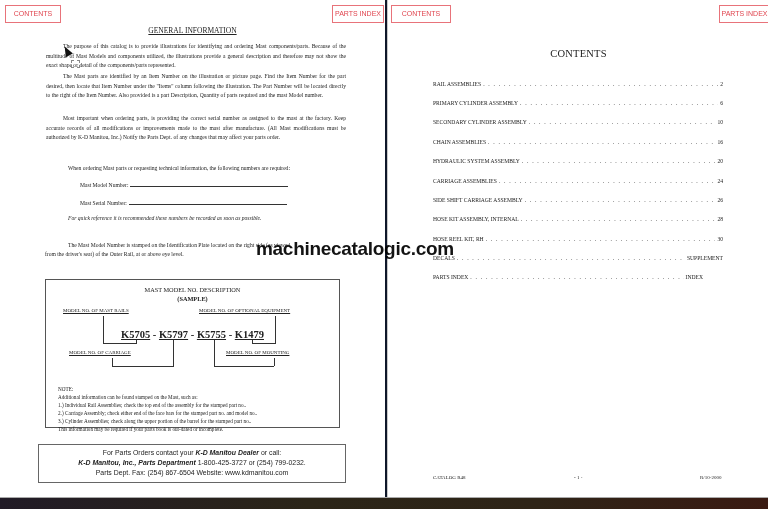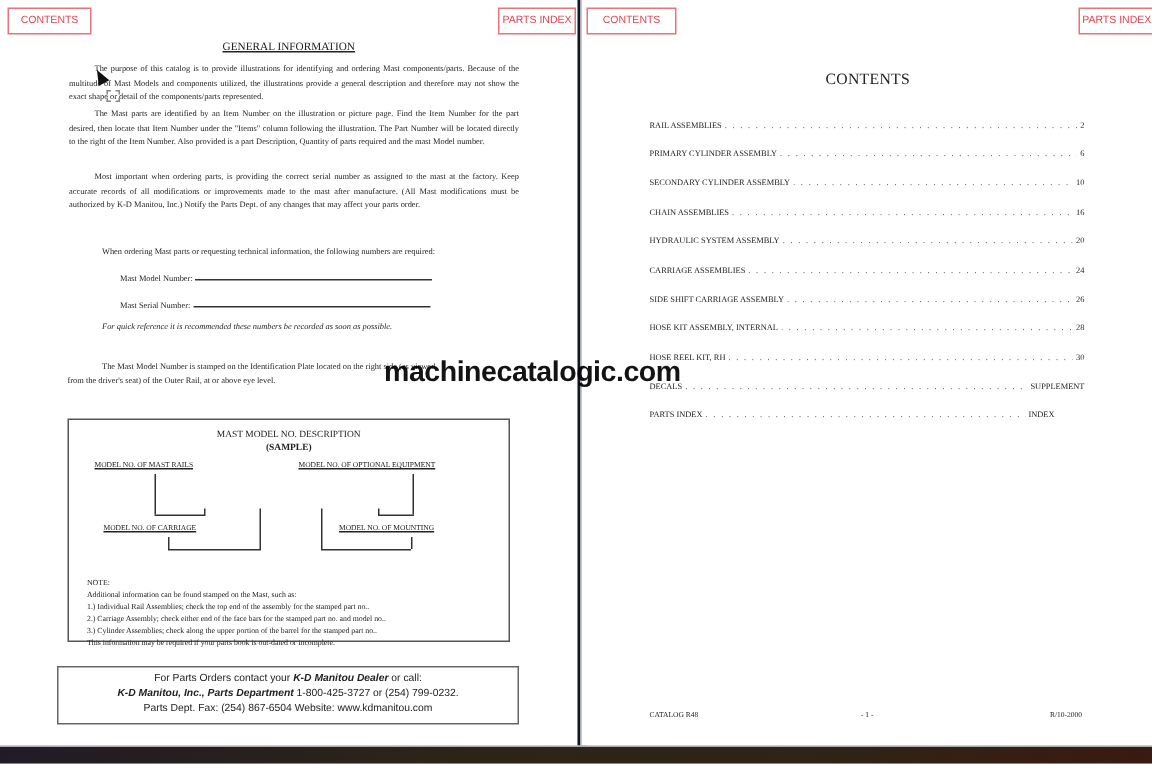--- a/index.html
+++ b/index.html
@@ -67,20 +67,23 @@
     <div class="ln" style="left:229px;top:36px;width:0.8px;height:27px;"></div>
     <div class="ln" style="left:206px;top:63px;width:24px;height:0.8px;"></div>
     <div class="ln" style="left:206px;top:59px;width:0.8px;height:5px;"></div>
     <div class="ln" style="left:127px;top:59px;width:0.8px;height:27px;"></div>
     <div class="ln" style="left:66px;top:86px;width:62px;height:0.8px;"></div>
     <div class="ln" style="left:66px;top:78px;width:0.8px;height:8px;"></div>
     <div class="ln" style="left:168px;top:59px;width:0.8px;height:27px;"></div>
     <div class="ln" style="left:168px;top:86px;width:60px;height:0.8px;"></div>
     <div class="ln" style="left:228px;top:78px;width:0.8px;height:8px;"></div>
 
+    <div class="models">
+      <span class="u">K5705</span><span> - </span><span class="u">K5797</span><span> - </span><span class="u">K5755</span><span> - </span><span class="u">K1479</span>
+    </div>
 
     <div class="lbl" style="left:23px;top:70px;background:#fff;">MODEL NO. OF CARRIAGE</div>
     <div class="lbl" style="left:180px;top:70px;background:#fff;">MODEL NO. OF MOUNTING</div>
 
     <div class="note">
       <div>NOTE:</div>
       <div>Additional information can be found stamped on the Mast, such as:</div>
       <div>1.) Individual Rail Assemblies; check the top end of the assembly for the stamped part no..</div>
       <div>2.) Carriage Assembly; check either end of the face bars for the stamped part no. and model no..</div>
       <div>3.) Cylinder Assemblies; check along the upper portion of the barrel for the stamped part no..</div>

